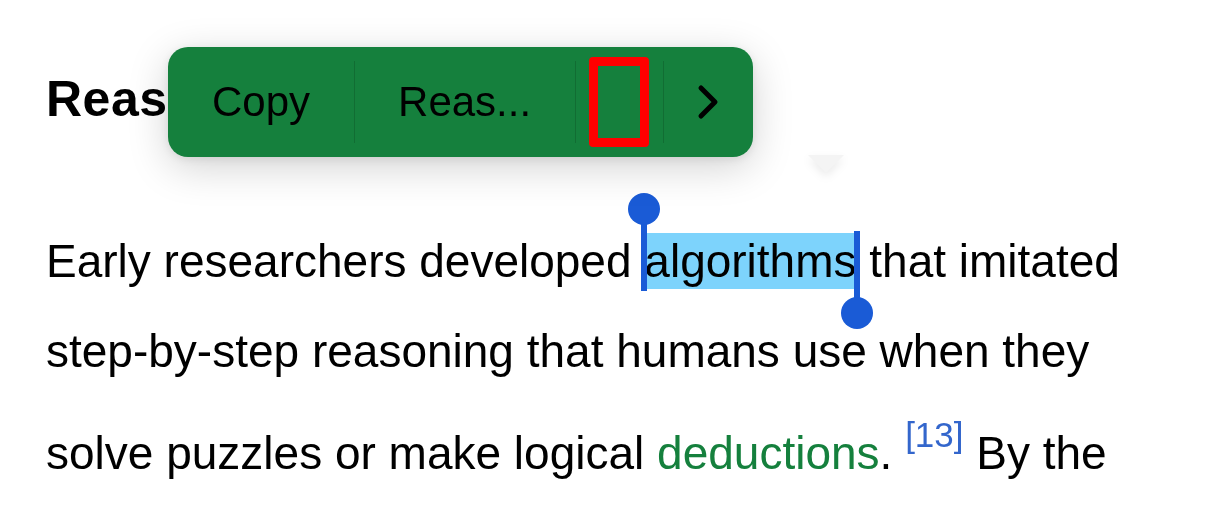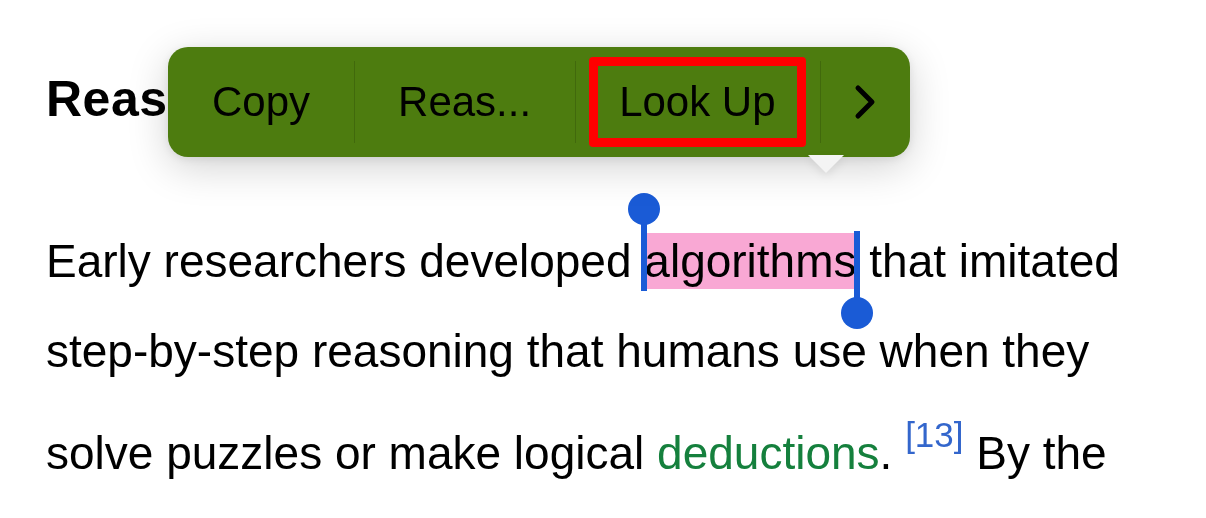--- a/index.html
+++ b/index.html
@@ -19,21 +19,21 @@
       font-weight: 700;
       color: #000;
       letter-spacing: 0.5px;
       text-align: center;
     }
     .context-menu {
       position: absolute;
       left: 168px;
       top: 47px;
       height: 110px;
-      background: #4d7c0f;
+      background: #15803d;
       border-radius: 20px;
       box-shadow: 0 10px 40px rgba(0,0,0,0.18), 0 2px 8px rgba(0,0,0,0.08);
       display: flex;
       align-items: stretch;
       z-index: 10;
     }
     .context-menu::after {
       
       content: "";
       position: absolute;
@@ -85,21 +85,21 @@
       position: absolute;
       left: 46px;
       top: 216px;
       right: 46px;
       font-size: 46px;
       line-height: 90px;
       color: #000;
       font-weight: 400;
     }
     .selected-word {
-      background: #f9a8d4;
+      background: #7dd3fc;
       position: relative;
       padding: 2px 0;
     }
     .sel-handle {
       position: absolute;
       width: 6px;
       background: #1a5bd6;
     }
     .sel-handle.left {
       left: -3px;
@@ -136,21 +136,20 @@
 <div class="heading">Reas</div>
 
 <div class="context-menu">
   <div class="menu-item">
     <span>Copy</span>
   </div>
   <div class="menu-item">
     <span>Reas...</span>
   </div>
   <div class="menu-item highlighted">
-    <span>Look Up</span>
     <span class="highlight-box"></span>
   </div>
   <div class="menu-item menu-more">
     <span>
       <svg width="22" height="36" viewBox="0 0 22 36" fill="none">
         <path d="M4 4 L18 18 L4 32" stroke="#000" stroke-width="5" stroke-linecap="round" stroke-linejoin="round"></path>
       </svg>
     </span>
   </div>
 </div>

